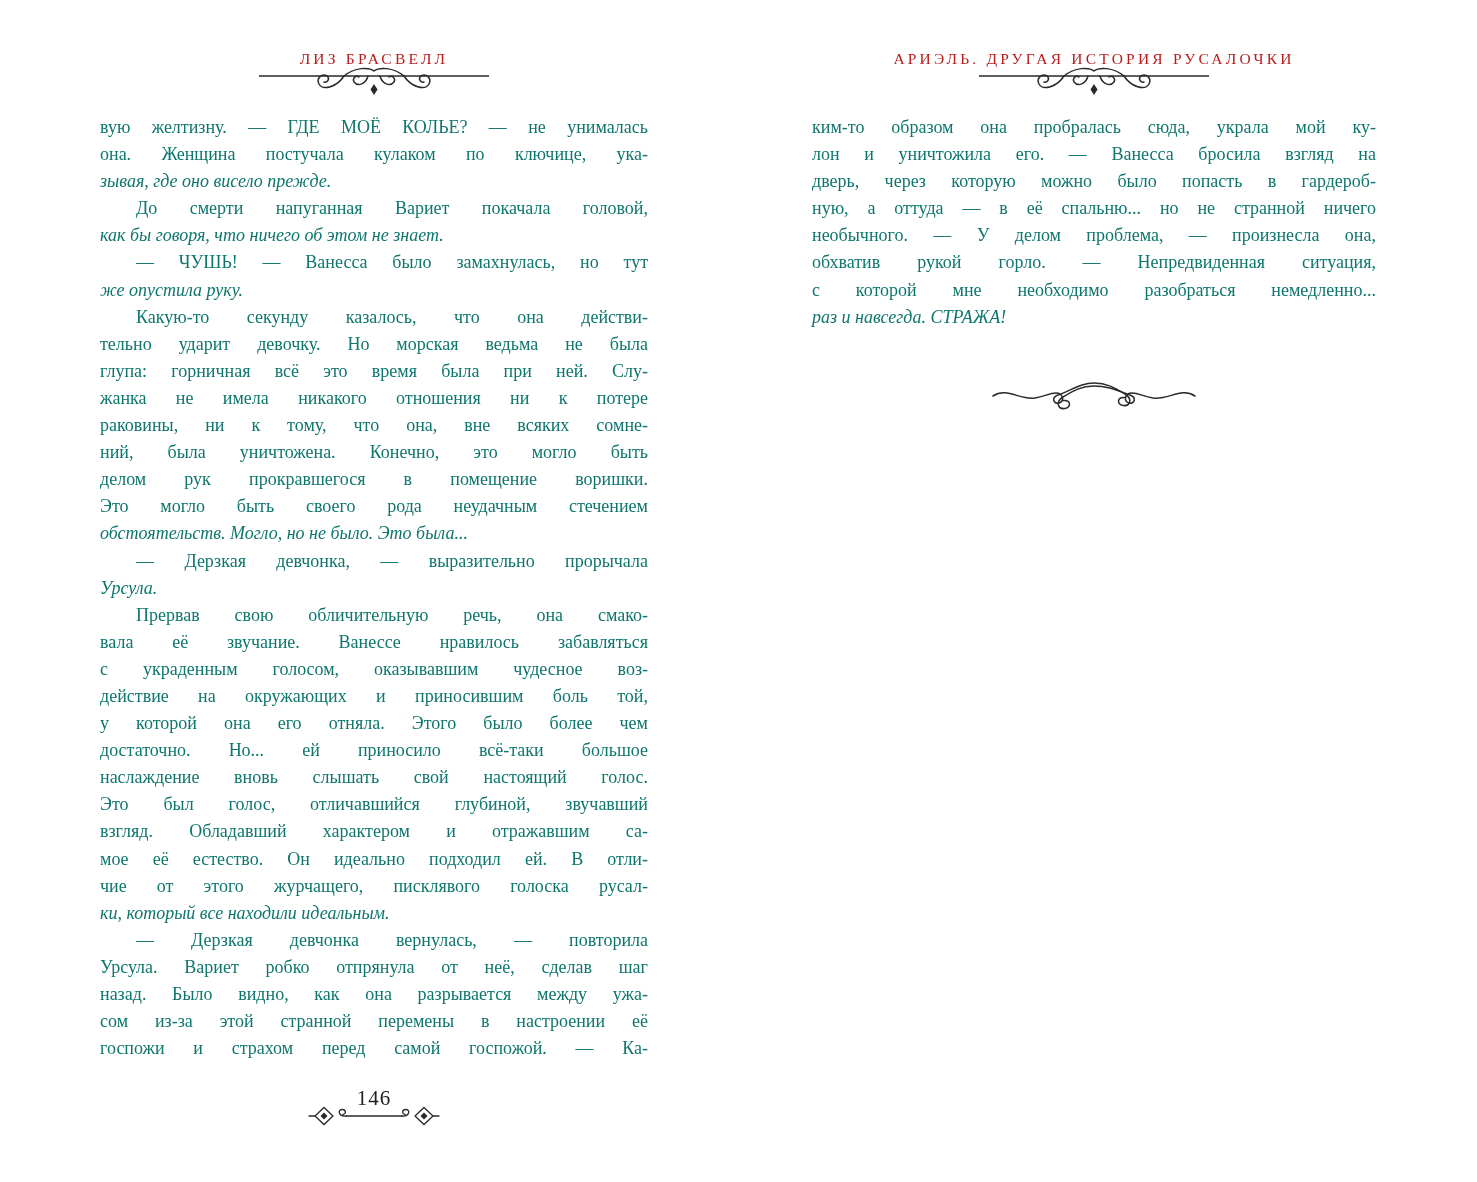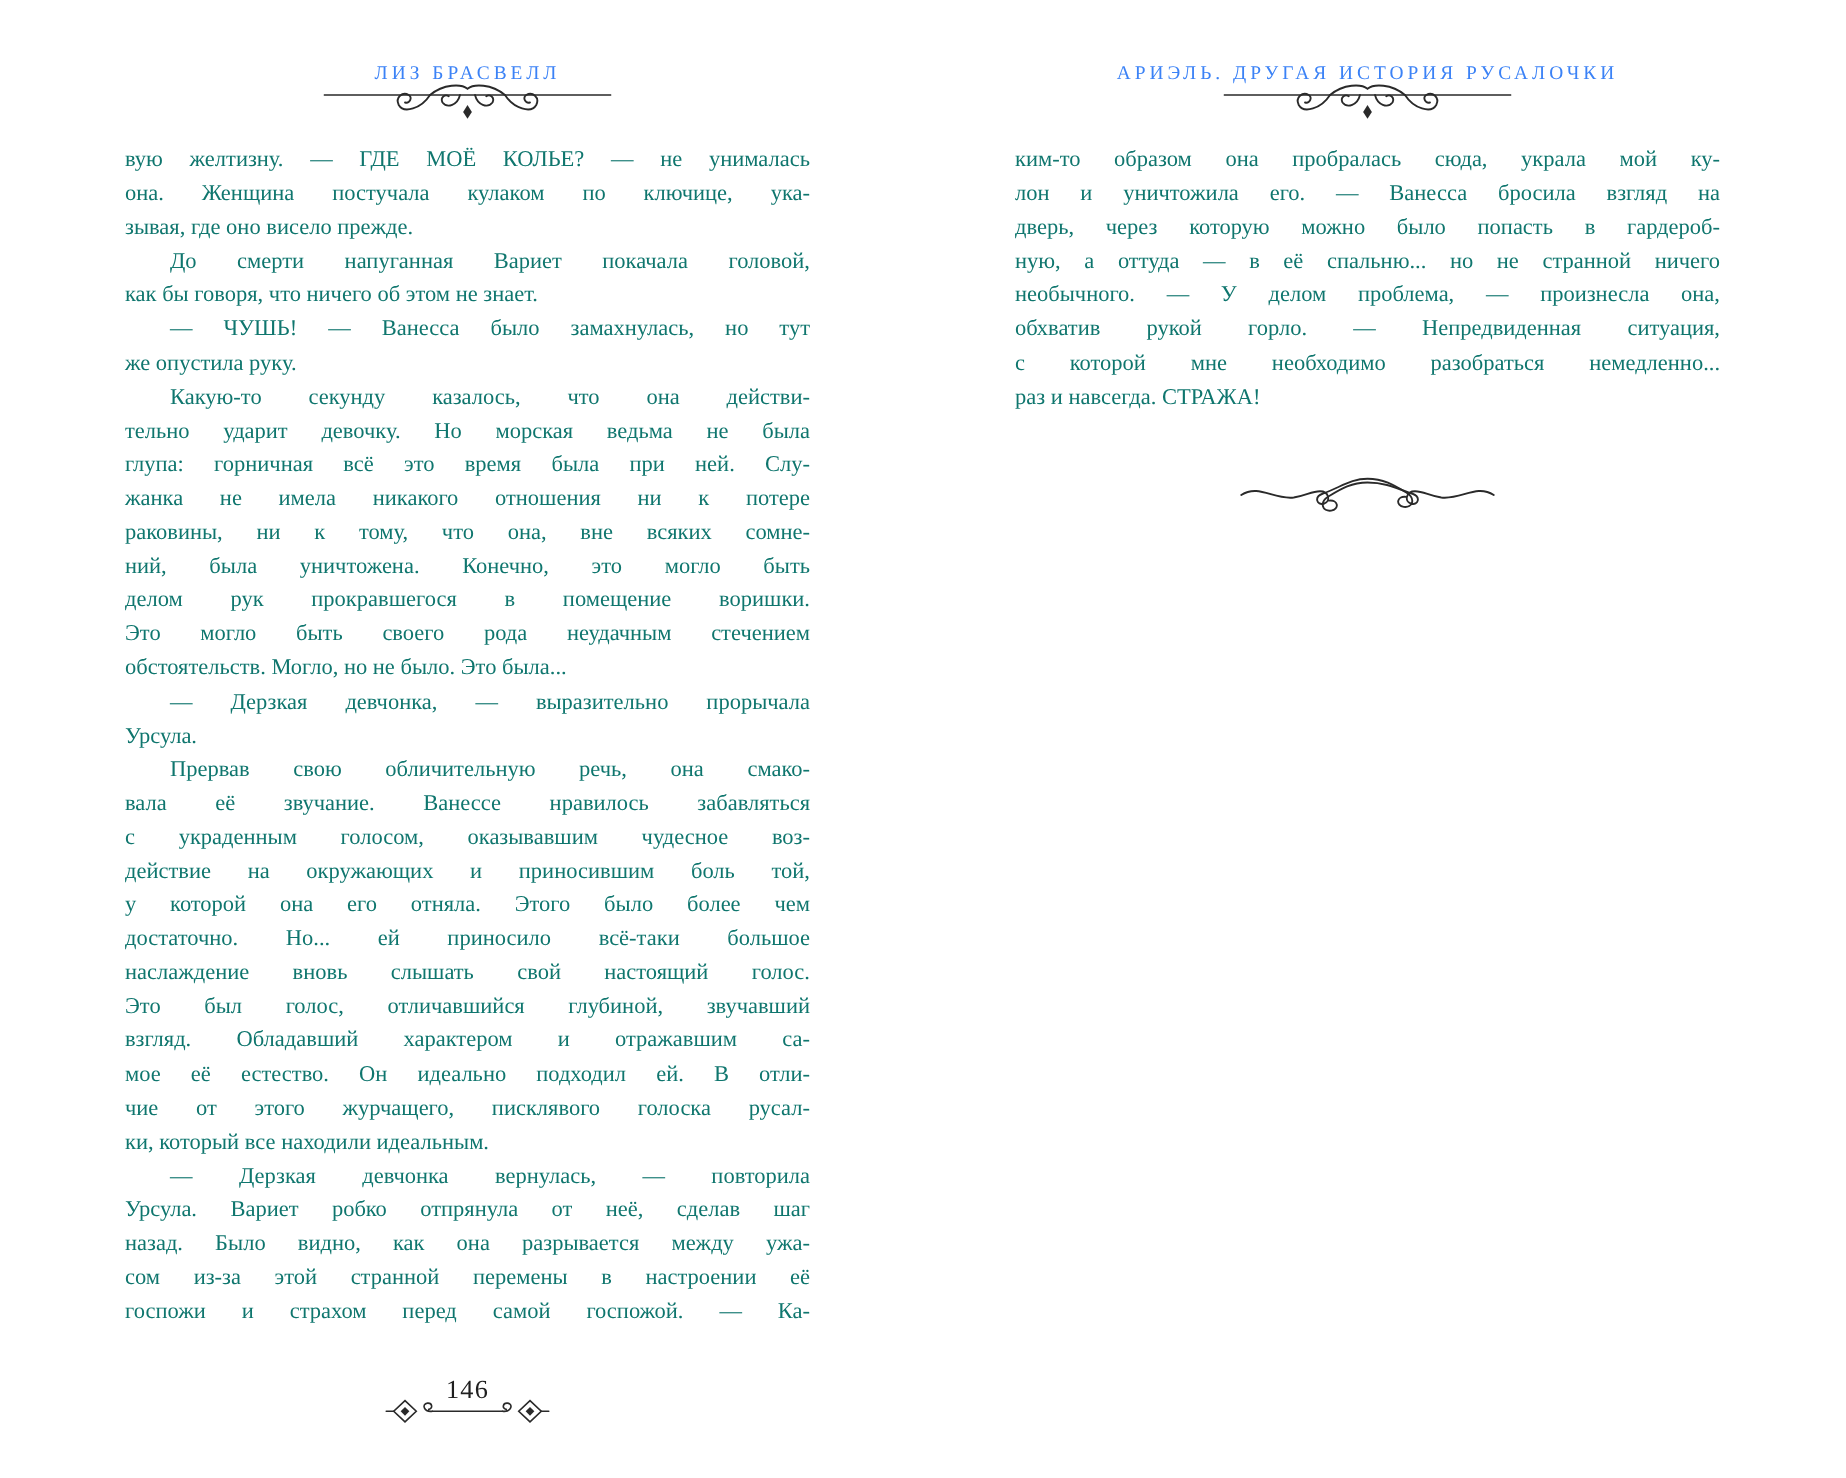--- a/index.html
+++ b/index.html
@@ -11,44 +11,44 @@
     font-family: "Liberation Serif", "DejaVu Serif", serif;
   }
   .page { position: absolute; top: 0; height: 1182px; }
   .page.left  { left: 100px; width: 548px; }
   .page.right { left: 812px; width: 564px; }
 
   .running-head {
     position: absolute; top: 50px; left: 0; right: 0;
     text-align: center; white-space: nowrap;
     font-size: 15.5px; letter-spacing: 3.2px;
-    color: #3b82f6;
+    color: #b91c1c;
   }
   .head-orn {
     position: absolute; top: 67px; left: 50%;
     transform: translateX(-50%);
   }
 
   .body-text {
     position: absolute; top: 114px; left: 0; right: 0;
     font-size: 18px; line-height: 27.1px;
     color: #0f766e;
   }
   .line { text-align: justify; text-align-last: justify; }
-  .line.last { text-align-last: left; }
+  .line.last { text-align-last: left; font-style: italic; }
   .line.indent { text-indent: 36px; }
 
   .end-orn {
     position: absolute; top: 374px; left: 50%;
     transform: translateX(-50%);
   }
 
   .folio {
     position: absolute; top: 1087px; left: 0; right: 0;
-    text-align: center; color: #1f1f1f; margin-top: 13px;
+    text-align: center; color: #1f1f1f;
   }
   .folio-num { font-size: 21px; letter-spacing: 1px; line-height: 22px; }
   .folio svg { display: block; margin: -6px auto 0; }
 
   svg .orn-stroke { fill: none; stroke: #2a2a2a; stroke-width: 1.5; stroke-linecap: round; }
   svg .orn-thin   { fill: none; stroke: #2a2a2a; stroke-width: 1.3; stroke-linecap: round; }
   svg .orn-fill   { fill: #2a2a2a; stroke: none; }
 </style>
 </head>
 <body>

